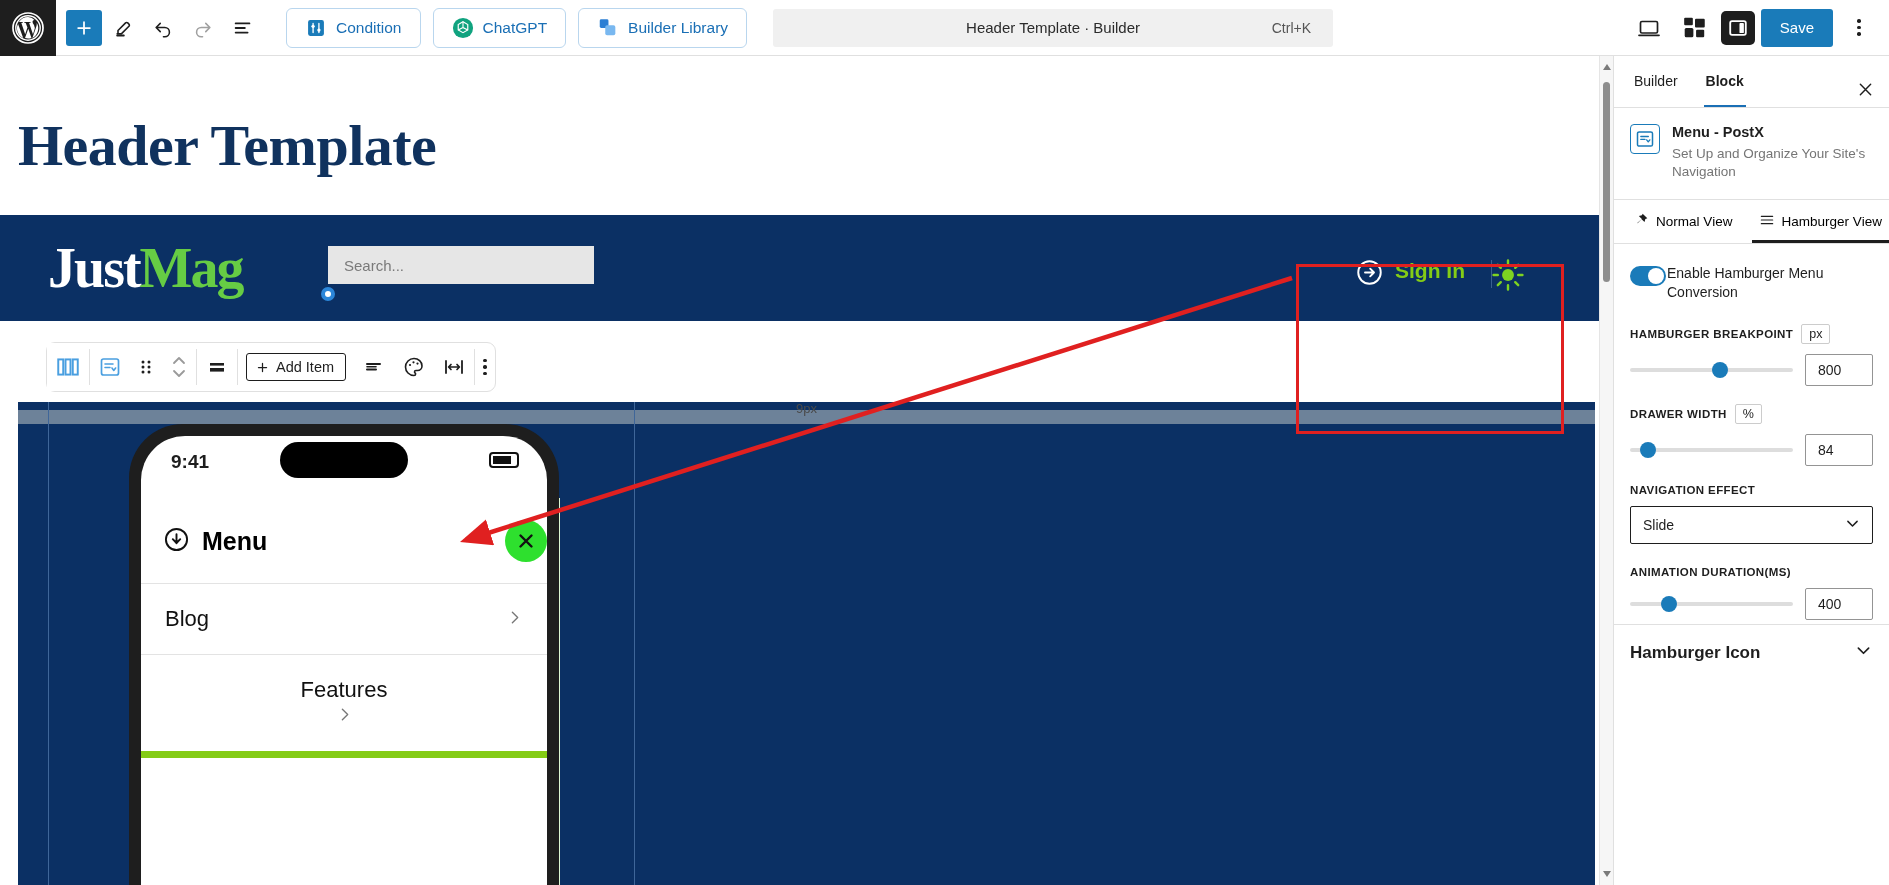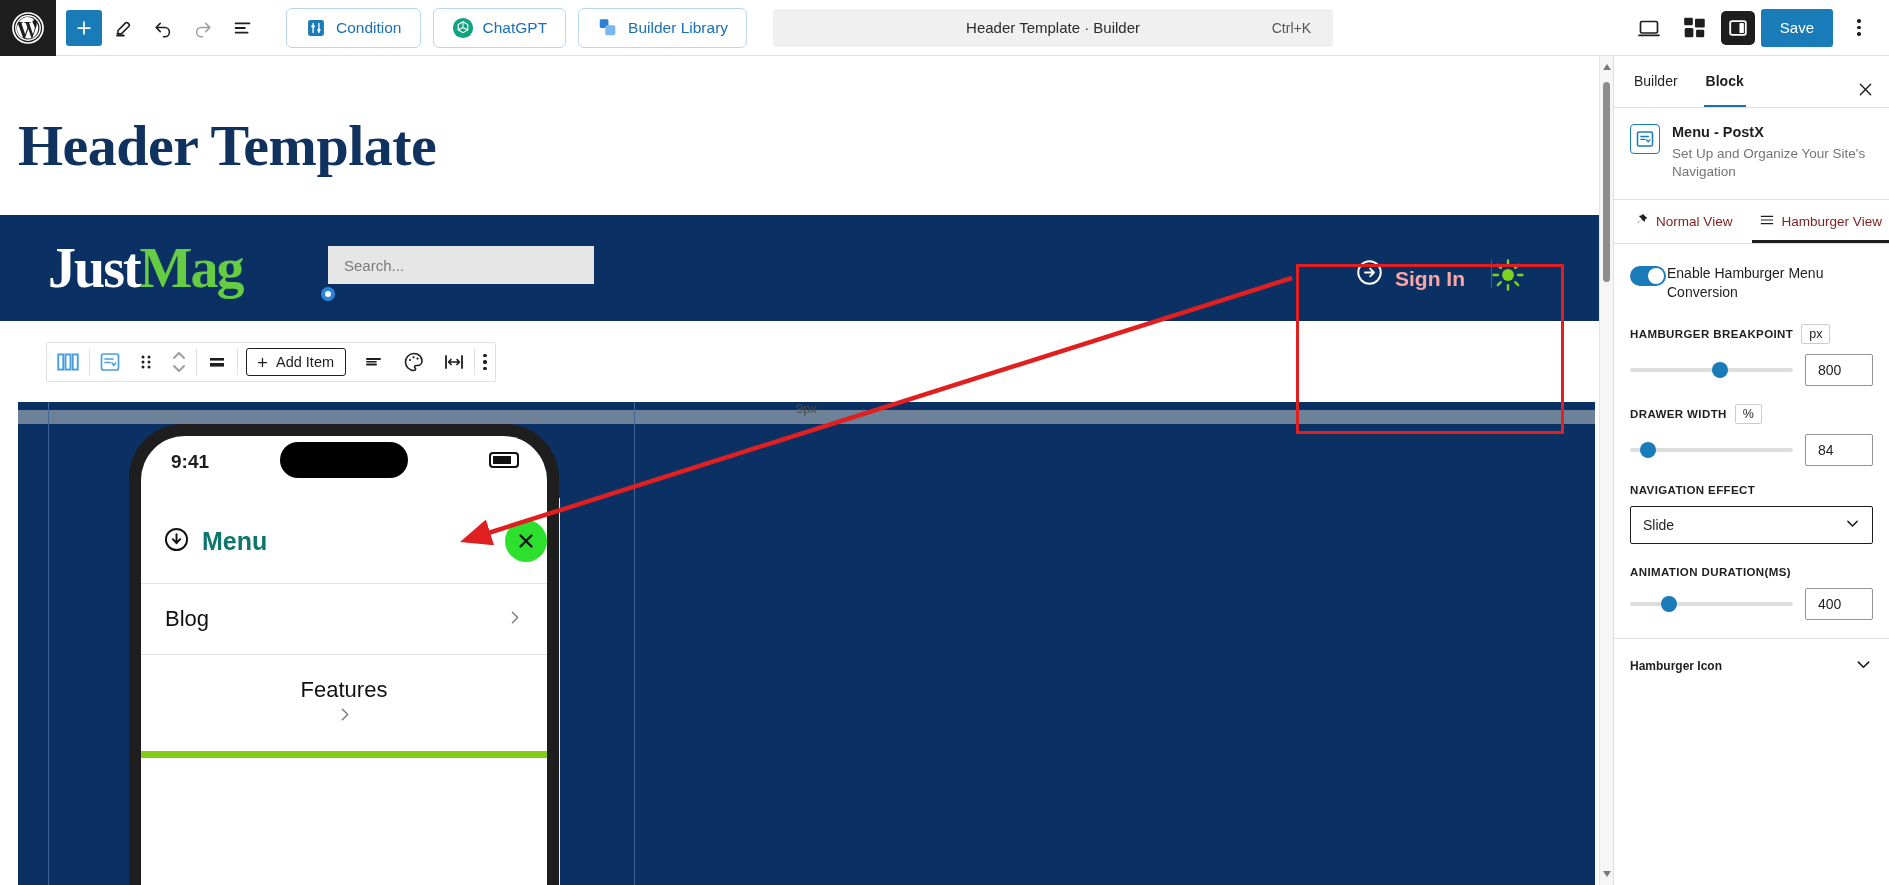--- a/index.html
+++ b/index.html
@@ -85,30 +85,30 @@
   .search-box {
     position: absolute; left: 328px; top: 31px; width: 266px; height: 38px;
     background: #e6e6e6; display: flex; align-items: center; padding-left: 16px;
     color: #7a7a7a; font-size: 15px;
   }
   .blue-dot {
     position: absolute; left: 321px; top: 231px; width: 14px; height: 14px;
     border-radius: 50%; background: #fff; border: 4px solid #2b86d9; z-index: 40;
   }
   .signin {
-    position: absolute; right: 148px; top: 44px; display: flex; align-items: flex-end;
-    gap: 12px; color: #fca5a5; font-size: 21px; font-weight: 700;
+    position: absolute; right: 148px; top: 44px; display: flex; align-items: flex-start;
+    gap: 12px; color: #84cc16; font-size: 21px; font-weight: 700;
   }
   .signin .sep { position: absolute; right: -27px; top: 1px; width: 1px; height: 28px; background: #3a5f8f; }
   .sun { position: absolute; right: 88px; top: 43px; }
 
   
   .block-toolbar {
-    position: absolute; left: 46px; top: 286px; height: 40px; background: #fff;
-    border: 1px solid #e0e0e0; border-radius: 2px; display: flex; align-items: stretch;
+    position: absolute; left: 46px; top: 286px; height: 50px; background: #fff;
+    border: 1px solid #e0e0e0; border-radius: 9px; display: flex; align-items: stretch;
     box-shadow: 0 0 0 0 rgba(0,0,0,0); z-index: 50;
   }
   .bt-cell { display: flex; align-items: center; justify-content: center; padding: 0 8px; cursor: pointer; }
   .bt-cell.sel { background: #fff; box-shadow: inset 0 -2px 0 #1e1e1e00; }
   .bt-div { width: 1px; background: #e0e0e0; margin: 6px 0; }
   .add-item {
     display: flex; align-items: center; gap: 6px; border: 1px solid #1e1e1e;
     border-radius: 3px; height: 28px; padding: 0 11px 0 8px; font-size: 14.5px; cursor: pointer;
   }
 
@@ -135,21 +135,21 @@
   .status-bar { height: 52px; display: flex; align-items: center; padding: 0 30px; position: relative; }
   .status-time { font-size: 19px; font-weight: 600; color: #1e1e1e; }
   .dyn-island { position: absolute; left: 50%; transform: translateX(-50%); top: 6px;
                 width: 128px; height: 36px; background: #000; border-radius: 22px; }
   .battery { position: absolute; right: 28px; top: 16px; width: 30px; height: 16px;
              border: 2px solid #111; border-radius: 4px; }
   .battery::after { content:''; position:absolute; left:2px; top:2px; width:18px; height:8px; background:#111; }
 
   .drawer-head { display: flex; align-items: center; gap: 12px; padding: 38px 22px 26px 22px;
                  border-bottom: 1px solid #e3e3e3; }
-  .drawer-head .lbl { font-size: 25px; font-weight: 700; color: #0f766e; }
+  .drawer-head .lbl { font-size: 25px; font-weight: 700; color: #000000; }
   .menu-row {
     display: flex; align-items: center; justify-content: space-between;
     padding: 22px 24px; border-bottom: 1px solid #e3e3e3; font-size: 22px; color: #111;
   }
   .menu-row:last-child { border-bottom: 7px solid #84cc16; flex-direction: column; }
 
   .green-panel {
     position: absolute; left: 476px; top: 96px; width: 66px; bottom: 0;
     background: #ddf7d3;
   }
@@ -189,21 +189,21 @@
               justify-content:center; cursor:pointer; }
 
   .block-card { display: flex; gap: 12px; padding: 16px 16px 18px 16px; border-bottom: 1px solid #e0e0e0; }
   .block-ico { width: 30px; height: 30px; border: 1.5px solid #1a7bb9; border-radius: 4px;
                display: flex; align-items: center; justify-content: center; flex: none; }
   .block-name { font-size: 14.5px; font-weight: 700; color: #1e1e1e; margin-bottom: 5px; }
   .block-desc { font-size: 13.5px; color: #757575; line-height: 1.35; }
 
   .view-tabs { display: flex; align-items: center; height: 44px; border-bottom: 1px solid #e0e0e0; }
   .view-tab { flex: 1; display: flex; align-items: center; justify-content: center; gap: 7px;
-              font-size: 13.5px; height: 43px; cursor: pointer; position: relative; color: #7f1d1d; }
+              font-size: 13.5px; height: 43px; cursor: pointer; position: relative; color: #000000; }
   .view-tab.active::after { content:''; position:absolute; left:0; right:0; bottom:0; height:3px; background:#1e1e1e; }
 
   .sb-body { flex: 1; overflow: hidden; padding: 0 0 0 0; }
 
   .toggle-row { display: flex; align-items: flex-start; gap: 1px; padding: 20px 16px 8px 16px; }
   .switch { width: 36px; height: 20px; border-radius: 11px; background: #1a7bb9; position: relative; flex: none; cursor: pointer; margin-top: 2px; }
   .switch .knob { position: absolute; right: 2px; top: 2px; width: 16px; height: 16px; border-radius: 50%; background: #fff; }
   .toggle-label { font-size: 14px; color: #1e1e1e; line-height: 1.35; }
 
   .ctrl { padding: 14px 16px 4px 16px; }
@@ -216,22 +216,22 @@
   .slider .thumb { position: absolute; top: -6px; width: 16px; height: 16px; border-radius: 50%; background: #1a7bb9; }
   .num-box { width: 68px; height: 32px; border: 1px solid #949494; border-radius: 2px;
              display: flex; align-items: center; padding-left: 12px; font-size: 14px; background: #fff; }
 
   .select-box {
     margin: 8px 16px 0 16px; height: 38px; border: 1.5px solid #1e1e1e; border-radius: 2px;
     display: flex; align-items: center; justify-content: space-between; padding: 0 11px 0 12px;
     font-size: 14px; color: #1e1e1e; cursor: pointer; background: #fff;
   }
   .accordion {
-    margin-top: 14px; border-top: 1px solid #e0e0e0; padding: 16px; display: flex;
-    align-items: center; justify-content: space-between; font-size: 12px; font-weight: 700; cursor: pointer;
+    border-top: 1px solid #e0e0e0; padding: 16px; display: flex;
+    align-items: center; justify-content: space-between; font-size: 17px; font-weight: 700; cursor: pointer;
   }
 
   .highlight-box {
     position: absolute; border: 3px solid #e02020; left: 1296px; top: 264px;
     width: 268px; height: 170px; z-index: 150; pointer-events: none;
   }
 </style>
 </head>
 <body>
 

